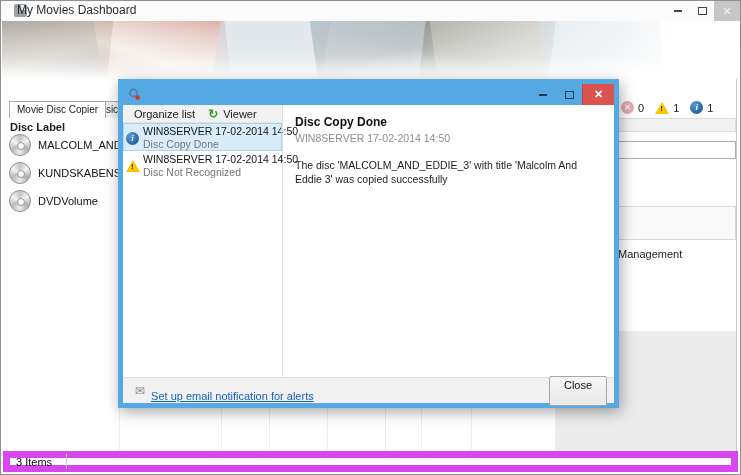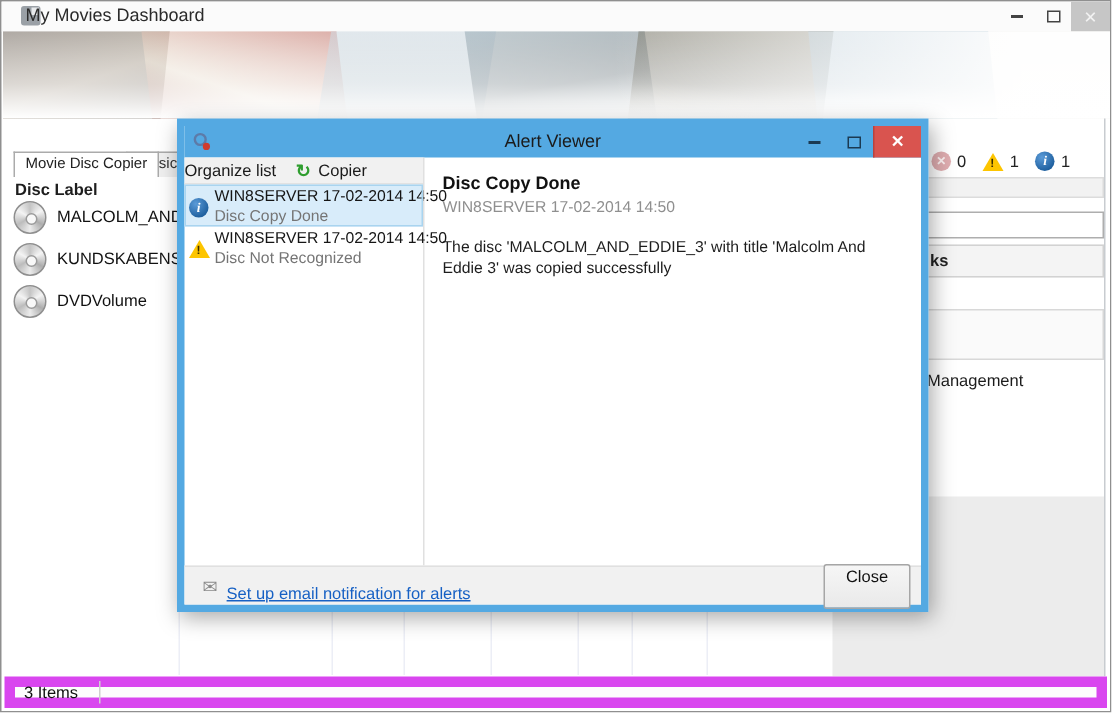--- a/index.html
+++ b/index.html
@@ -95,21 +95,21 @@
   .dlg-controls { position:absolute; right:0; top:0; height:21px; display:flex; }
   .dlg-ctl { width:26px; display:flex; align-items:center; justify-content:center; }
   .dlg-dash { width:8px; height:2px; background:#1b3a52; }
   .dlg-maxbox { width:9px; height:8px; border:1px solid #1b3a52; }
   .dlg-close { width:32px; background:#d9544f; border-left:1px solid #b9423e;
     color:#fff; font-size:11px; font-weight:bold; }
 
   .dlg-body { position:absolute; left:0; top:21px; right:0; bottom:26px; display:flex; }
   .dlg-left { width:160px; flex:0 0 160px; display:flex; flex-direction:column; border-right:1px solid #e0e0e0; }
   .dlg-toolbar { height:18px; background:#f1f1f1; border-bottom:1px solid #e2e2e2;
-    display:flex; align-items:center; gap:5px; }
+    display:flex; align-items:center; padding-left:11px; gap:5px; }
   .tool-label { font-size:11px; color:#1a1a1a; cursor:default; }
   .refresh-glyph { color:#2f9e2f; font-weight:bold; font-size:12px; line-height:10px; margin-left:8px; }
   .alert-item { position:relative; height:28px; padding:2px 2px 0 20px; }
   .alert-item.selected { background:#d8ecfa; outline:1px solid #a9d4ef; outline-offset:-1px; }
   .alert-line1 { font-size:10.5px; color:#151515; white-space:nowrap; }
   .alert-line2 { font-size:10.5px; color:#757575; margin-top:1px; white-space:nowrap; }
   .alert-item .info-icon, .alert-item .warn-wrap { position:absolute; left:3px; top:9px; }
   .warn-wrap { width:14px; height:12px; }
 
   .dlg-right { flex:1; padding:10px 12px; overflow:hidden; }
@@ -183,23 +183,20 @@
     <div class="warn-icon">
         <span>!</span>
       </div>
     <span class="counter-num">1</span>
     <div class="info-icon"><span>i</span></div>
     <span class="counter-num">1</span>
   </div>
 
   <div class="rp-strip1"></div>
   <div class="rp-input"></div>
-  <div class="rp-tasks">
-    <span>ks</span>
-  </div>
   <div class="rp-box2"></div>
   <div class="rp-mgmt">Management</div>
   <div class="rp-border"></div>
   <div class="rp-gray-side"></div>
   <div class="rp-gray-bottom"></div>
 
   <div class="vline" style="left:118px;"></div>
   <div class="vline" style="left:220px;"></div>
   <div class="vline" style="left:268px;"></div>
   <div class="vline" style="left:326px;"></div>
@@ -212,41 +209,40 @@
     <div class="sep"></div>
   </div>
 
   <div class="dialog">
     <div class="dlg-titlebar">
       <svg class="dlg-icon" viewBox="0 0 13 13">
         <circle cx="5.5" cy="5" r="3.6" fill="none" stroke="#5d7ba8" stroke-width="1.6"></circle>
         <line x1="8" y1="7.5" x2="11" y2="10.5" stroke="#5d7ba8" stroke-width="1.6"></line>
         <circle cx="9.6" cy="9.6" r="2.4" fill="#d03b2f"></circle>
       </svg>
-      <div class="dlg-title">Alert Viewer</div>
       <div class="dlg-controls">
         <div class="dlg-ctl">
             <div class="dlg-dash"></div>
           </div>
         <div class="dlg-ctl">
             <div class="dlg-maxbox"></div>
           </div>
         <div class="dlg-ctl dlg-close">
             <span>✕</span>
           </div>
       </div>
     </div>
 
     <div class="dlg-body">
 
       <div class="dlg-left">
         <div class="dlg-toolbar">
           <span class="tool-label">Organize list</span>
           <span class="refresh-glyph">↻</span>
-          <span class="tool-label">Copier</span>
+          <span class="tool-label">Viewer</span>
         </div>
         <div class="alert-item selected">
           <div class="info-icon"><span>i</span></div>
           <div class="alert-line1">WIN8SERVER 17-02-2014 14:50</div>
           <div class="alert-line2">Disc Copy Done</div>
         </div>
         <div class="alert-item">
           <div class="warn-wrap">
             <div class="warn-icon">
                 <span>!</span>

